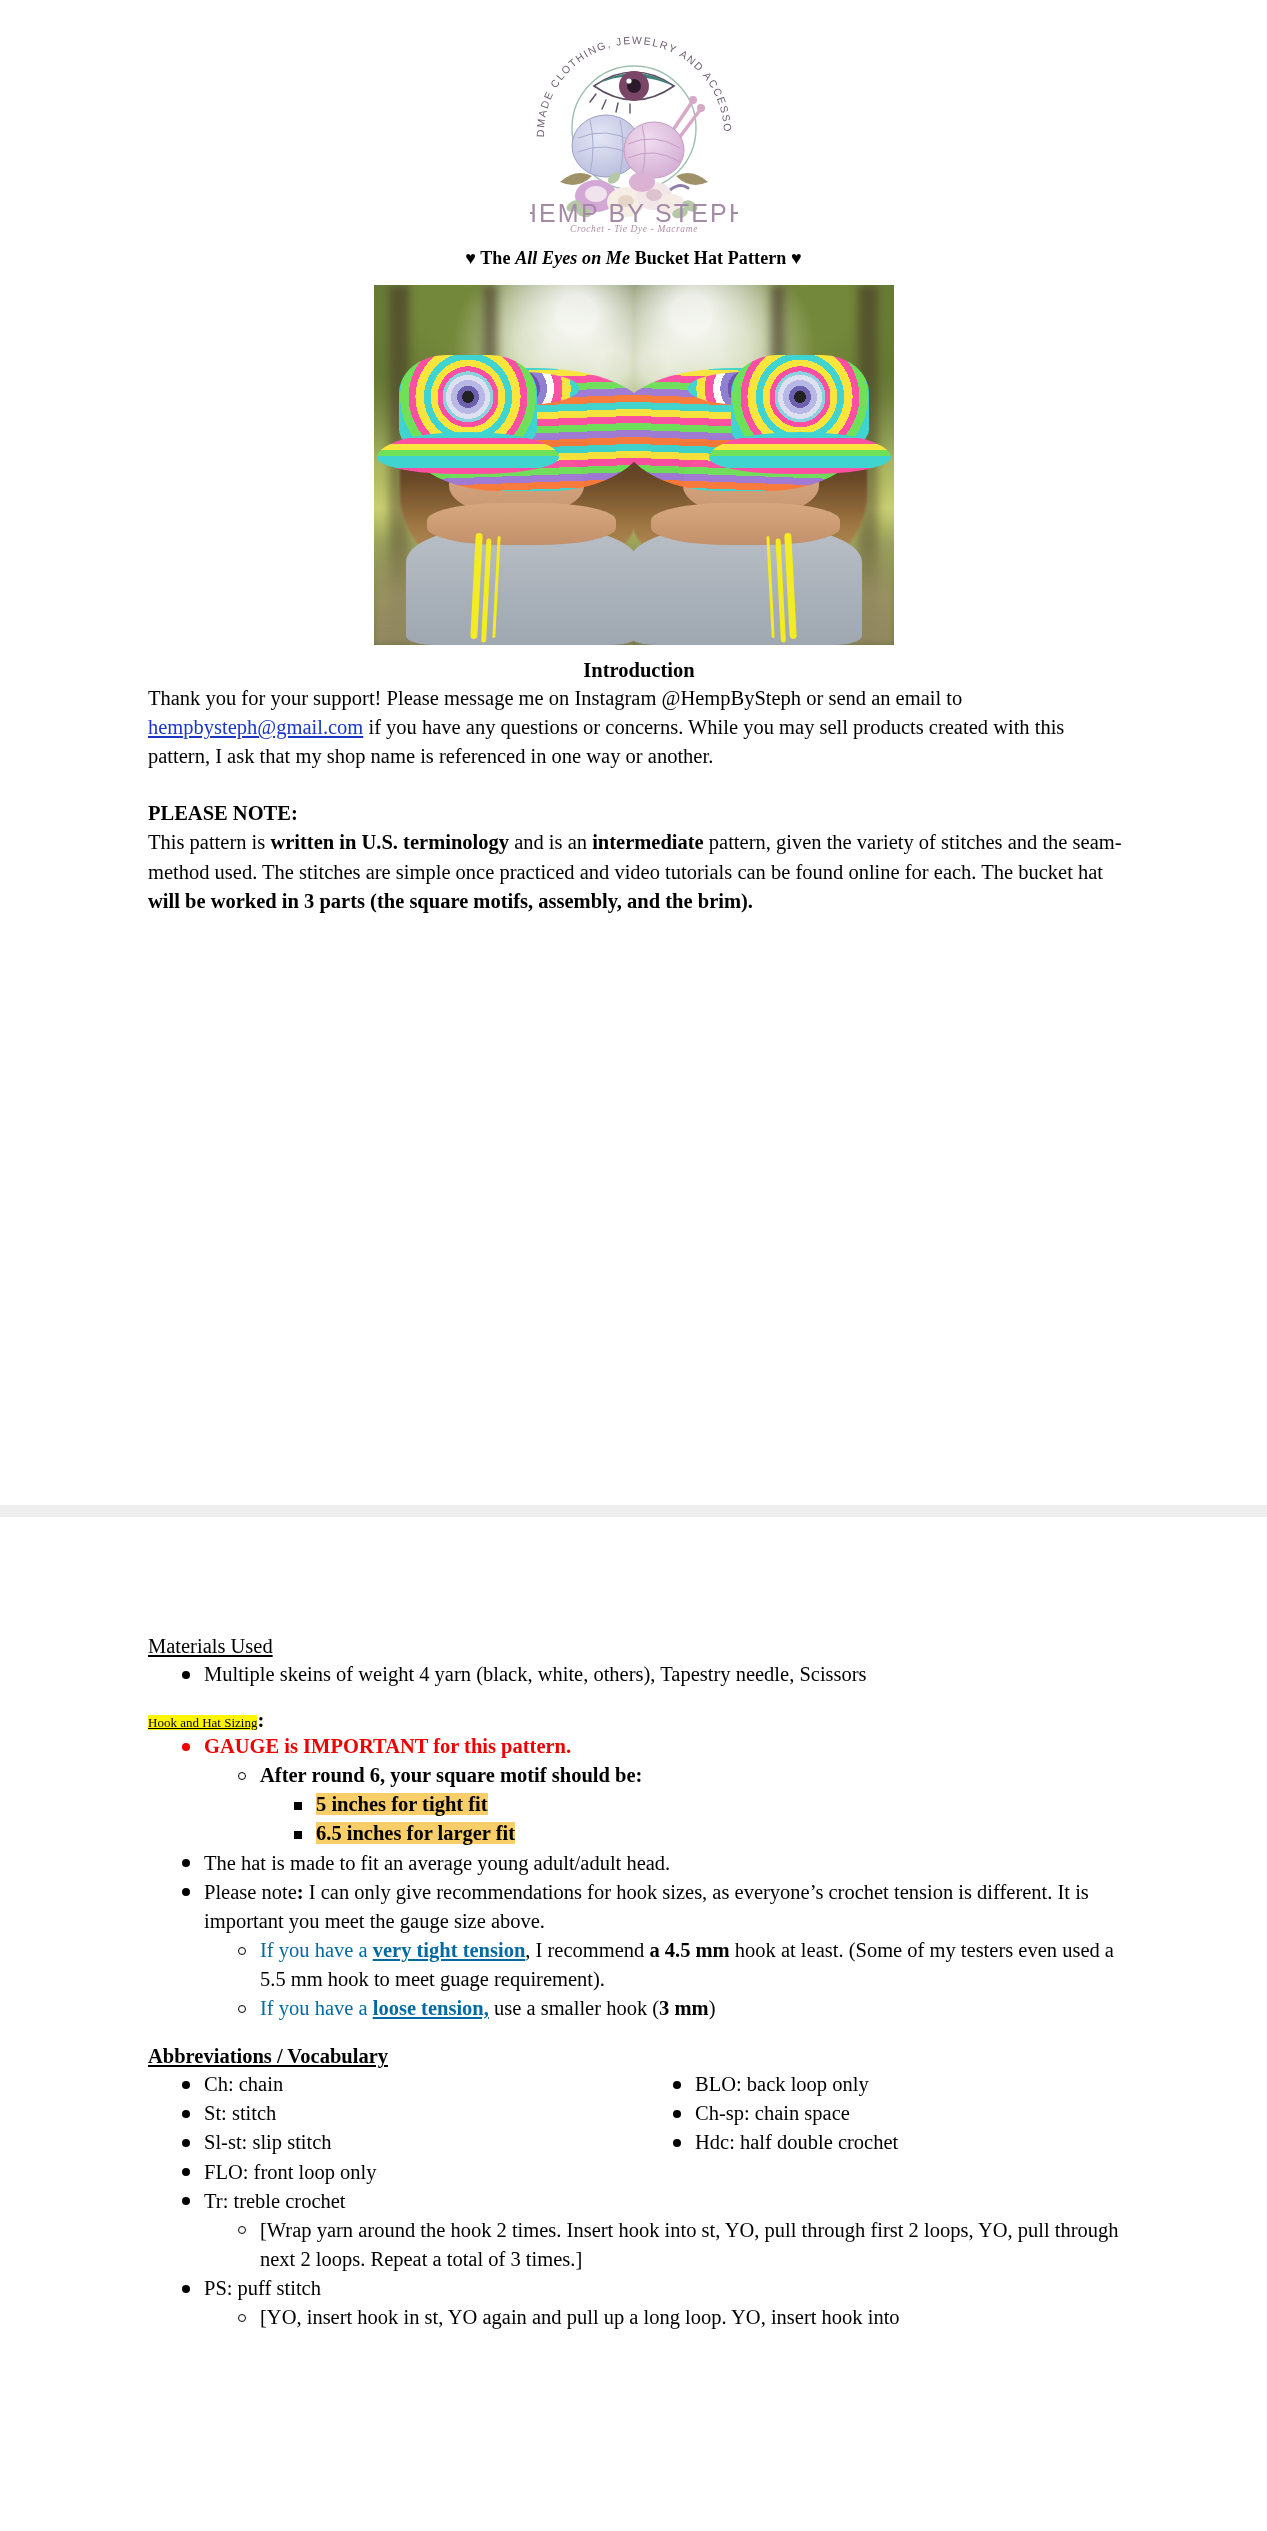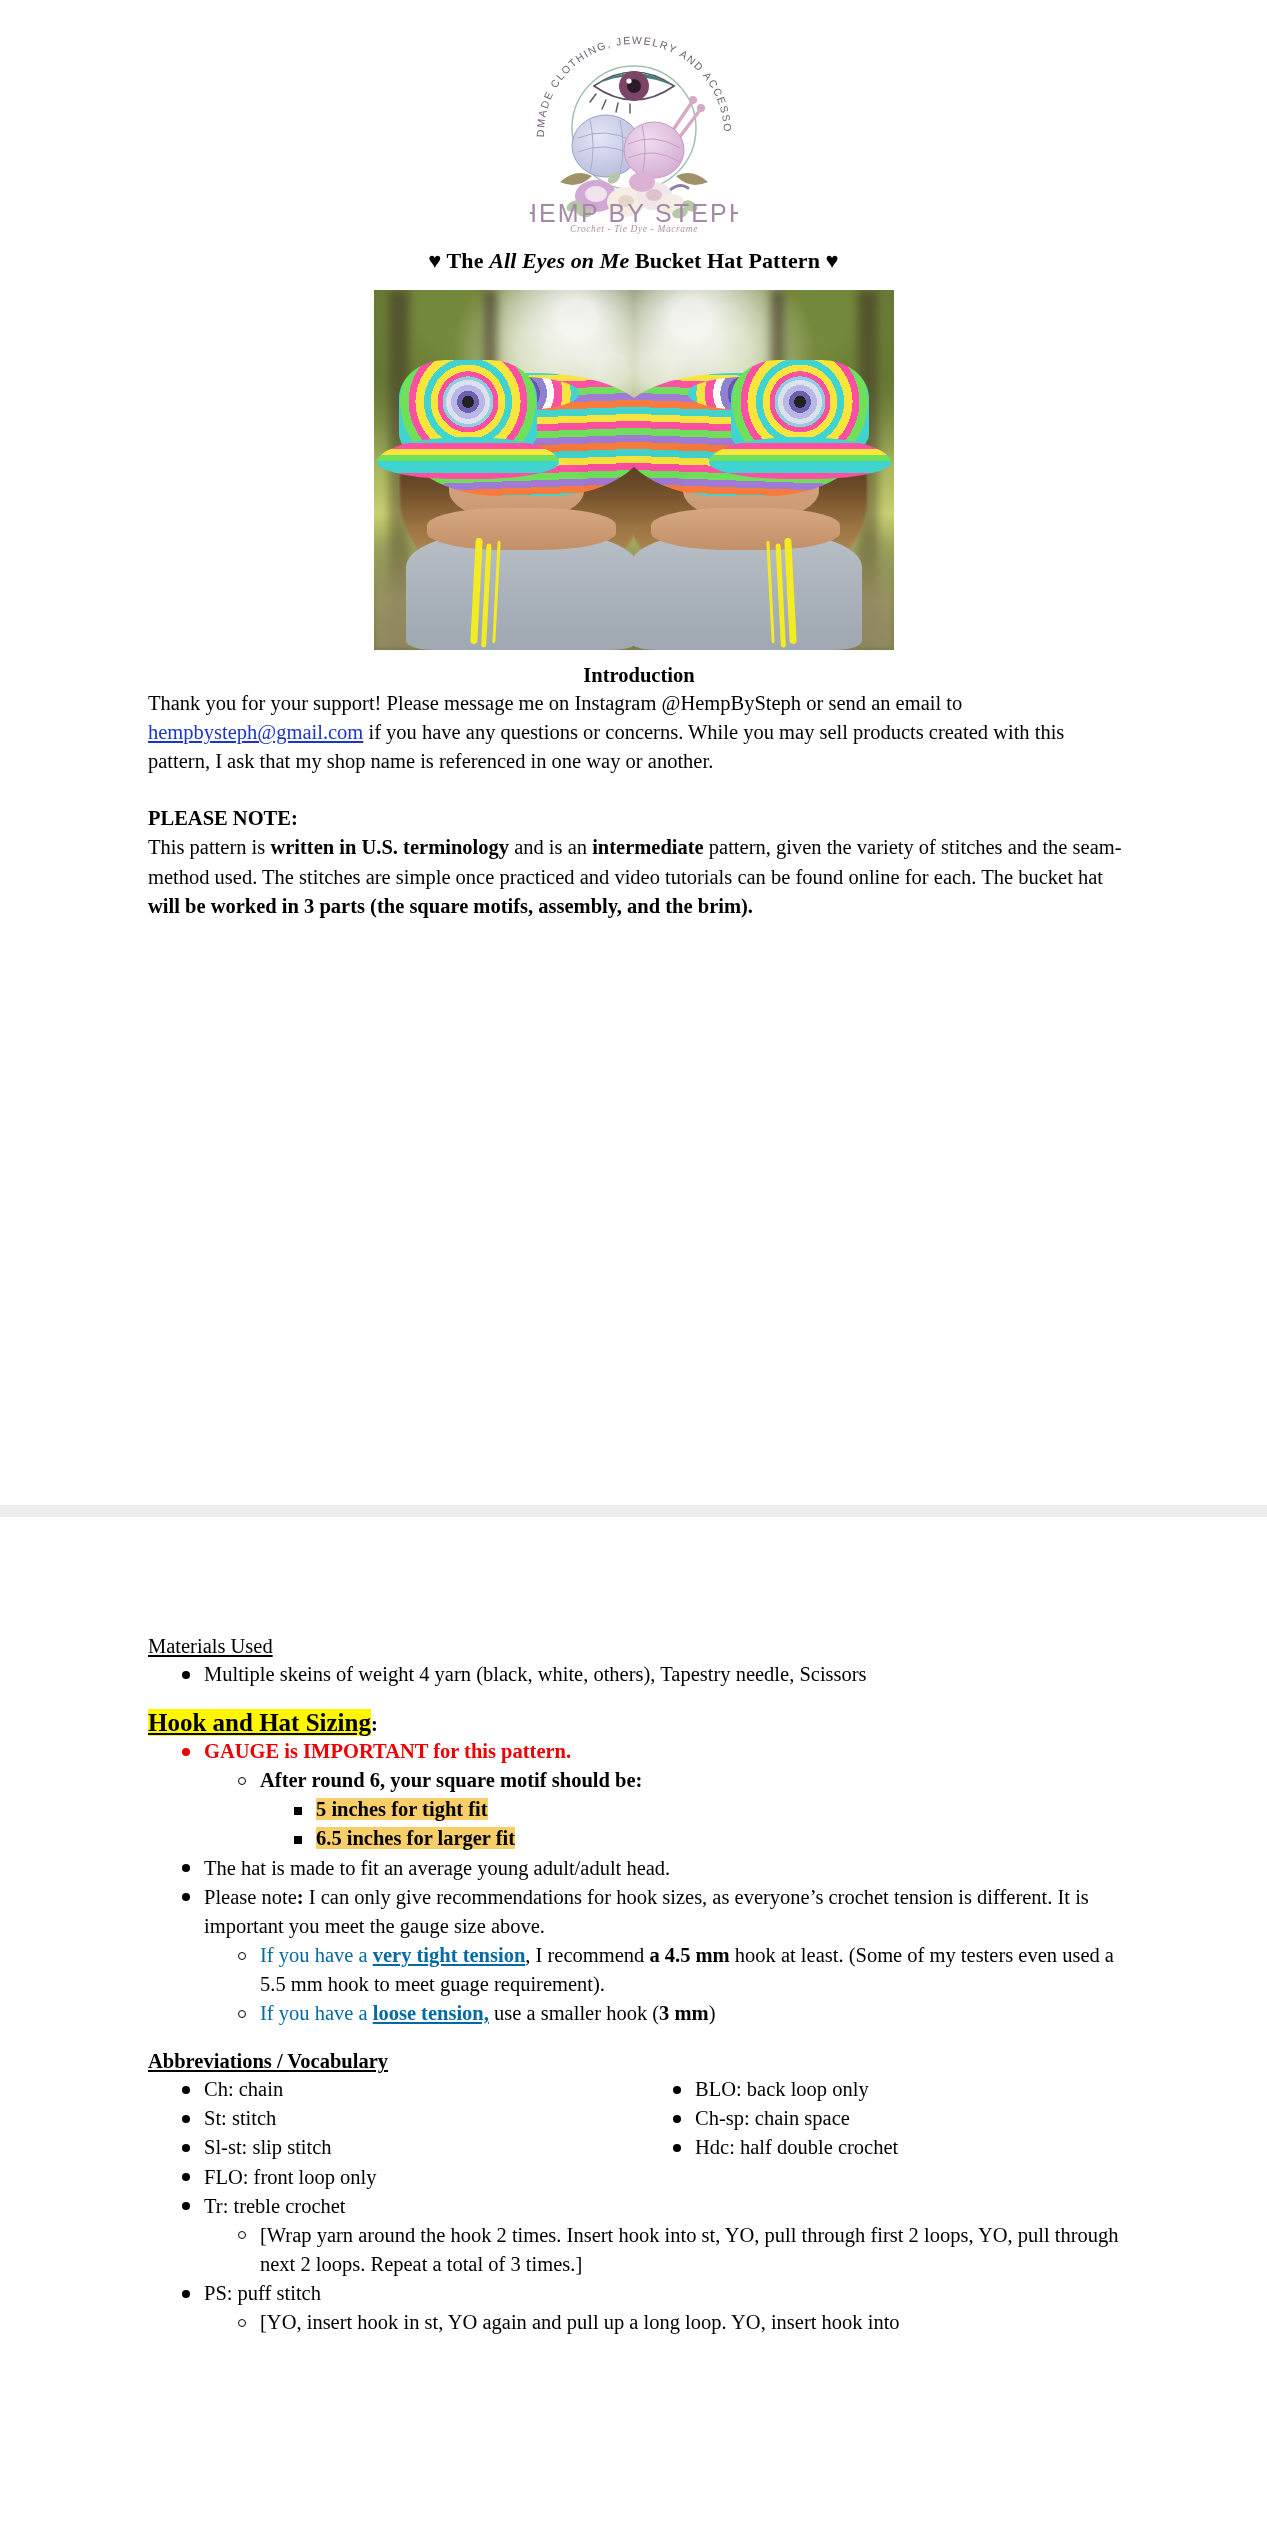--- a/index.html
+++ b/index.html
@@ -35,21 +35,21 @@
   .logo {
     width: 208px;
     height: 228px;
     position: relative;
   }
   .logo svg { display: block; width: 100%; height: 100%; }
 
   
   .doc-title {
     text-align: center;
-    font-size: 22px;
+    font-size: 18px;
     font-weight: bold;
     margin: 14px 0 16px 0;
     letter-spacing: 0.1px;
   }
   .doc-title .ital { font-style: italic; }
   .heart { font-weight: normal; }
 
   
   .photo-wrap { display: flex; justify-content: center; margin-bottom: 14px; }
   .photo {
@@ -417,21 +417,21 @@
   <div class="content">
 
     <h2 class="sec">Materials Used</h2>
     <ul class="lvl1">
       <li><span class="bullet"></span><span>Multiple skeins of weight 4 yarn (black, white, others), Tapestry needle, Scissors</span></li>
     </ul>
 
     <div style="height:20px"></div>
 
     <div>
-      <span class="hl-yellow" style="text-decoration:underline;font-weight:bold;font-size:25px;">Hook and Hat Sizing</span><span style="font-weight:bold;font-size:20.5px;">:</span>
+      <span class="hl-yellow" style="text-decoration:underline;font-weight:normal;font-size:13px;">Hook and Hat Sizing</span><span style="font-weight:bold;font-size:20.5px;">:</span>
     </div>
 
     <ul class="lvl1">
       <li>
         <span class="bullet" style="background:#ee0000"></span>
         <span class="red-b">GAUGE is IMPORTANT for this pattern.</span>
         <ul class="lvl2">
           <li>
             <span class="bullet"></span>
             <span class="b">After round 6, your square motif should be:</span>

